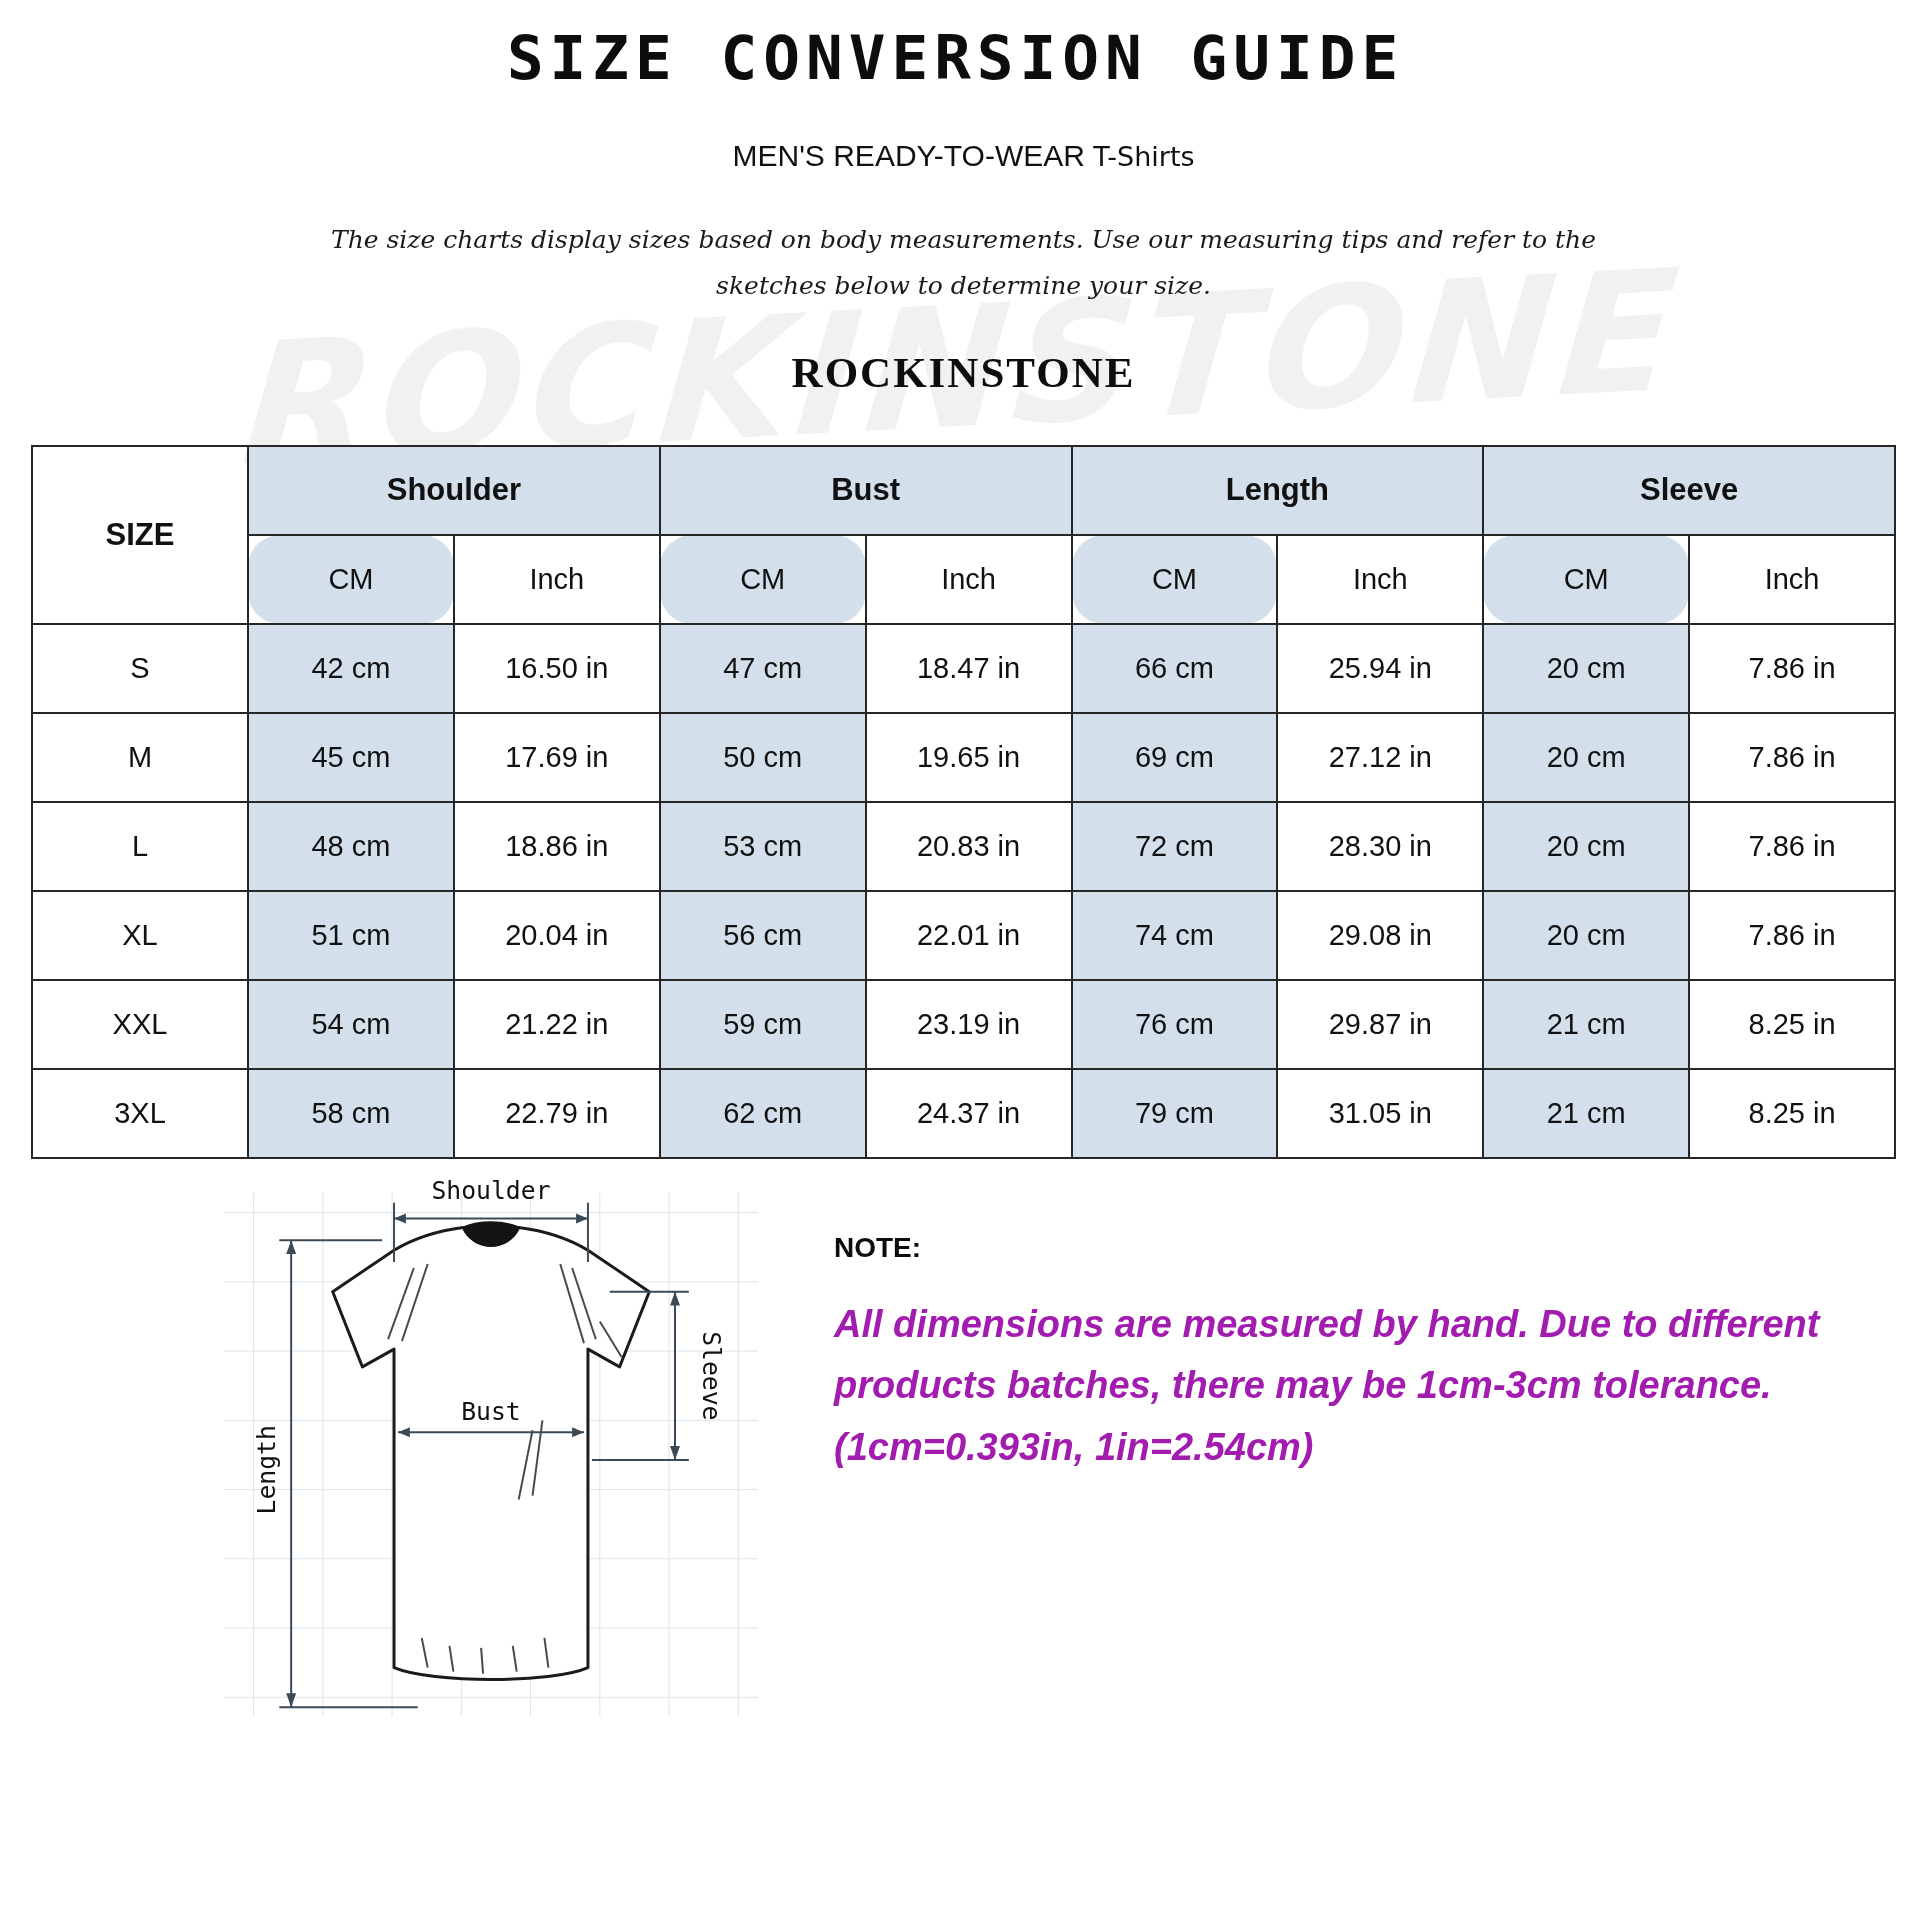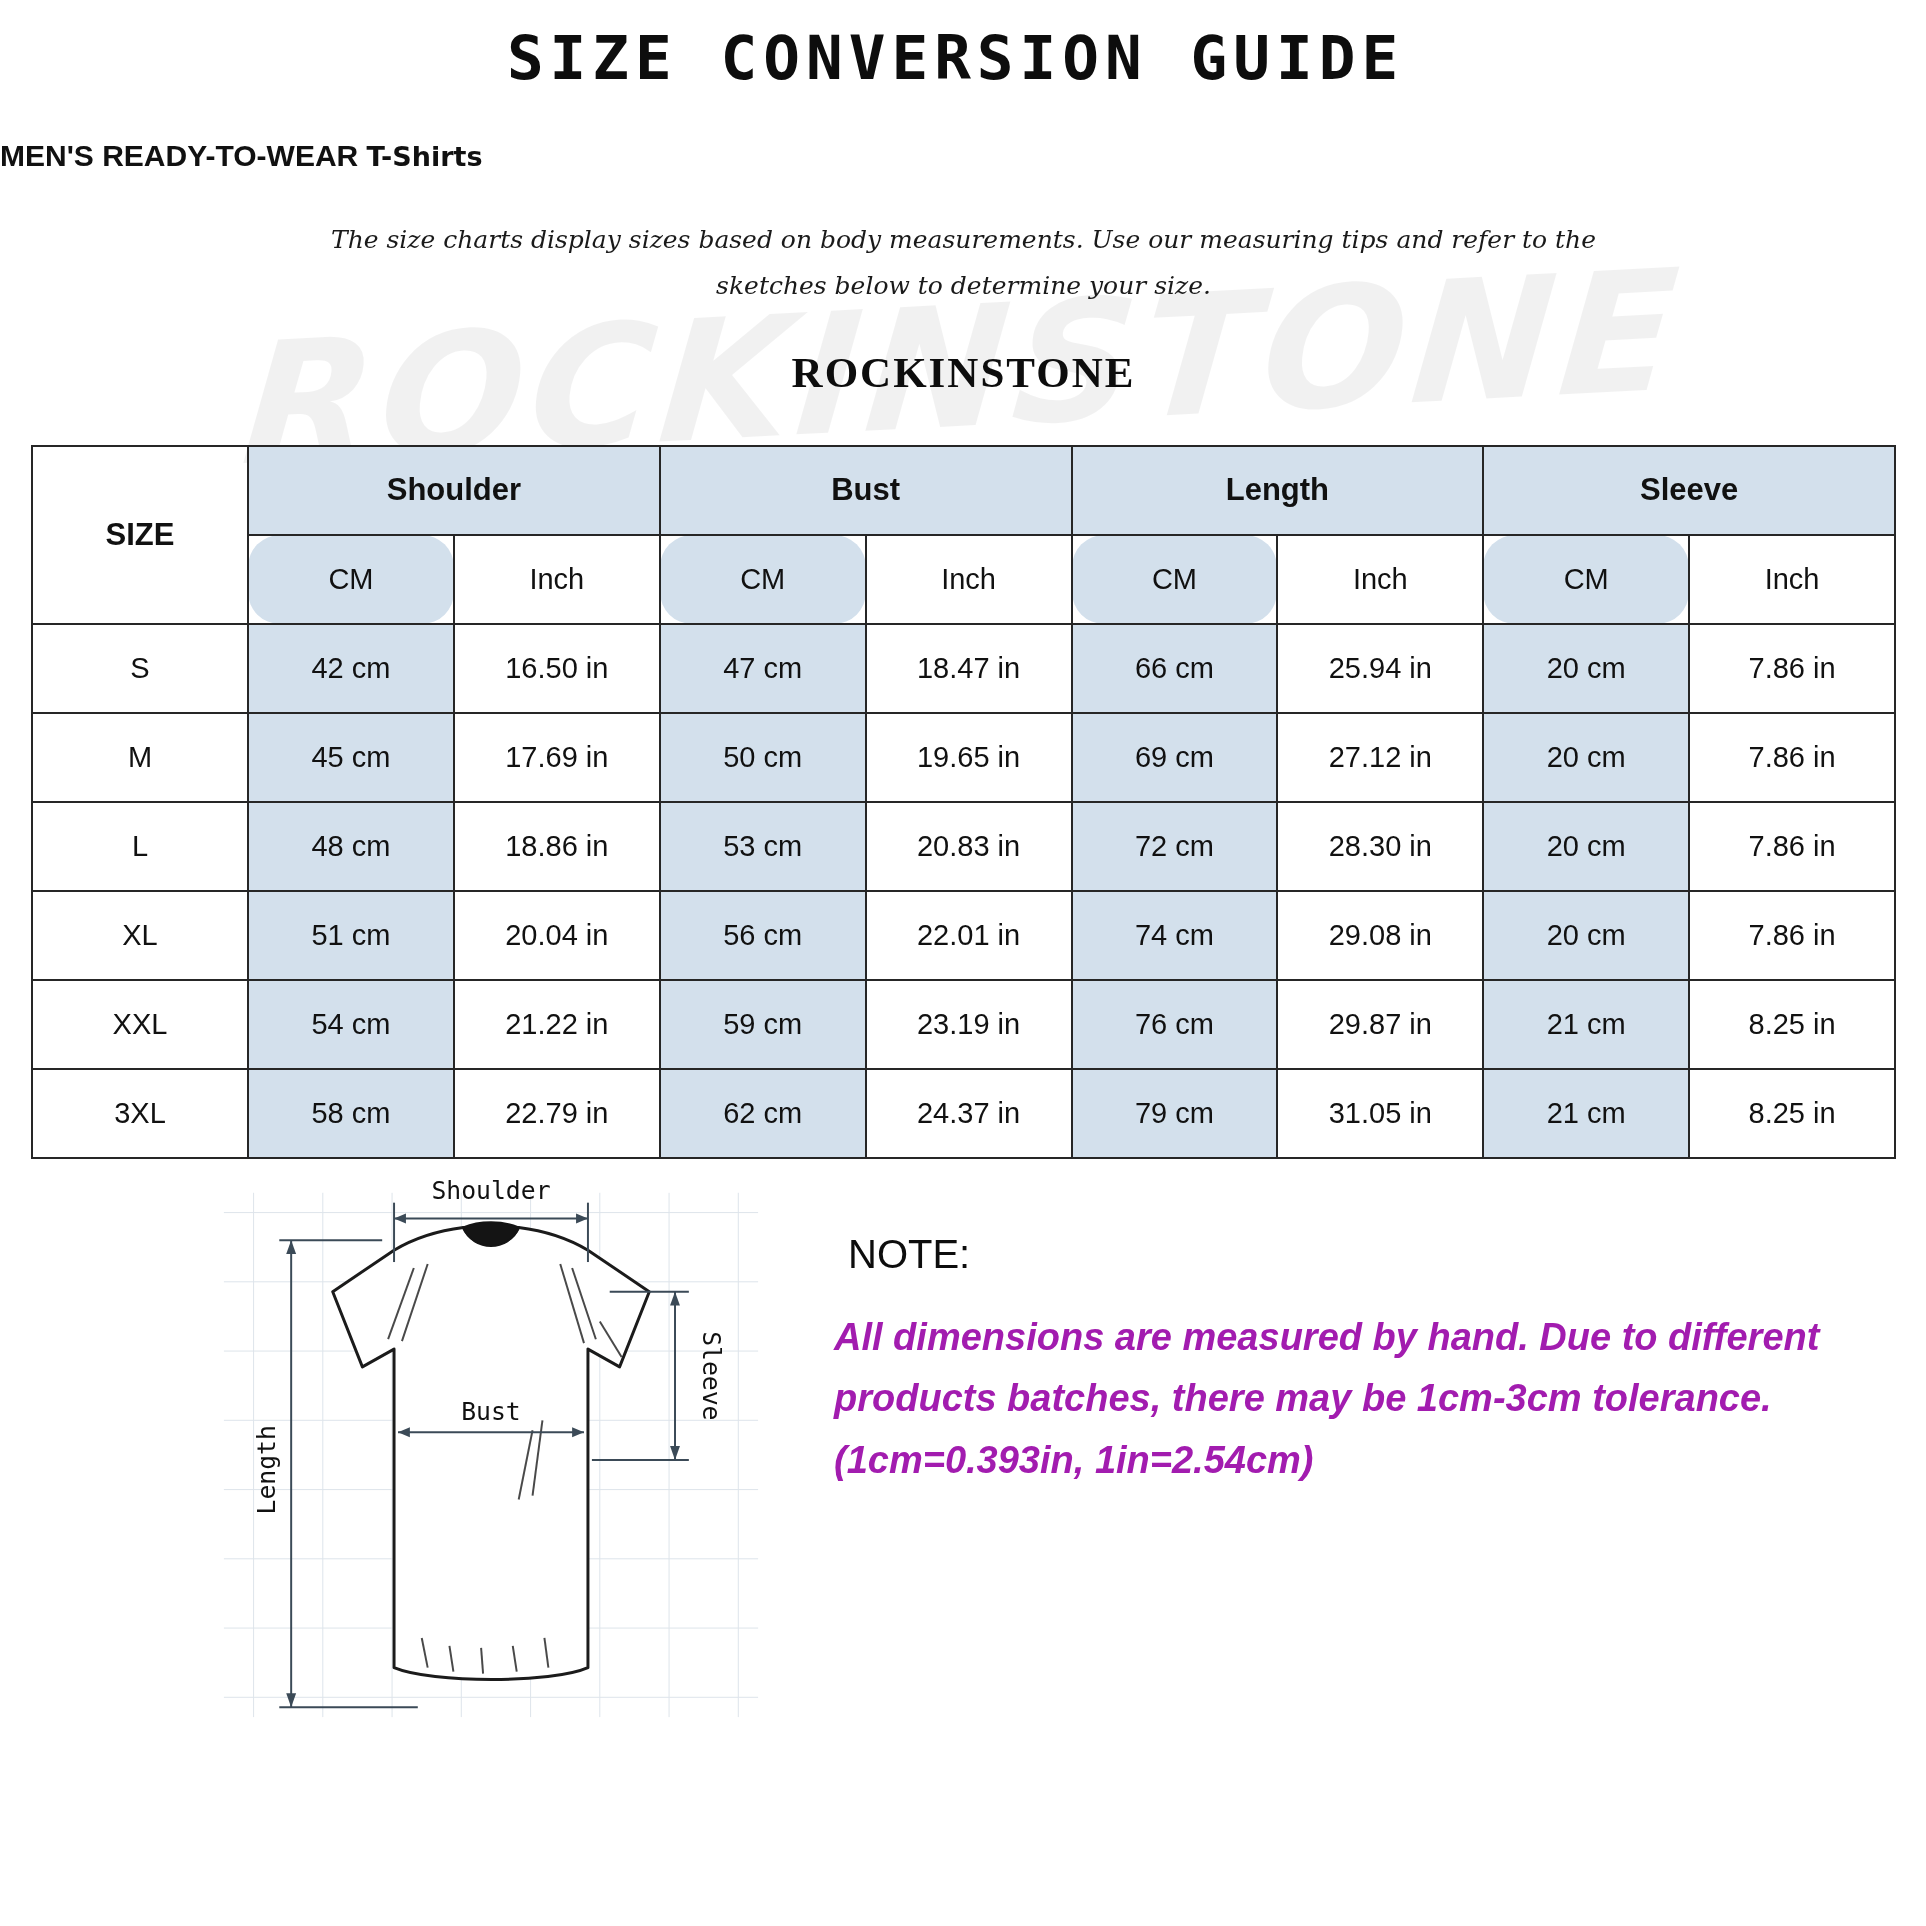--- a/index.html
+++ b/index.html
@@ -49,22 +49,23 @@
   .main-title {
     text-align: center;
     font-family: "DejaVu Sans Mono", monospace;
     font-size: 61px;
     font-weight: bold;
     letter-spacing: 6px;
     margin: 22px 16px 0 0;
     color: #0d0d0d;
   }
   .subtitle {
+    text-align: center;
     font-size: 30px;
-    font-weight: bold;
+    font-weight: normal;
     margin-top: 46px;
     color: #111;
   }
   .subtitle .sub-b {
     font-family: "DejaVu Sans", sans-serif;
     font-size: 27px;
     letter-spacing: 0px;
   }
   .intro {
     margin: 44px auto 0 auto;
@@ -128,25 +129,24 @@
     margin-left: 178px;
   }
   .sketch svg { display: block; }
 
   .note {
     flex: 1;
     padding-left: 36px;
     padding-top: 59px;
   }
   .note-title {
-    font-size: 40px;
-    font-weight: normal;
+    font-size: 28px;
+    font-weight: bold;
     color: #0d0d0d;
     margin-bottom: 30px;
-    margin-left: 14px;
   }
   .note-body {
     font-size: 38px;
     font-weight: bold;
     line-height: 1.62;
     color: #a21caf;
     max-width: 1049px;
     font-style: italic;
   }
 </style>

